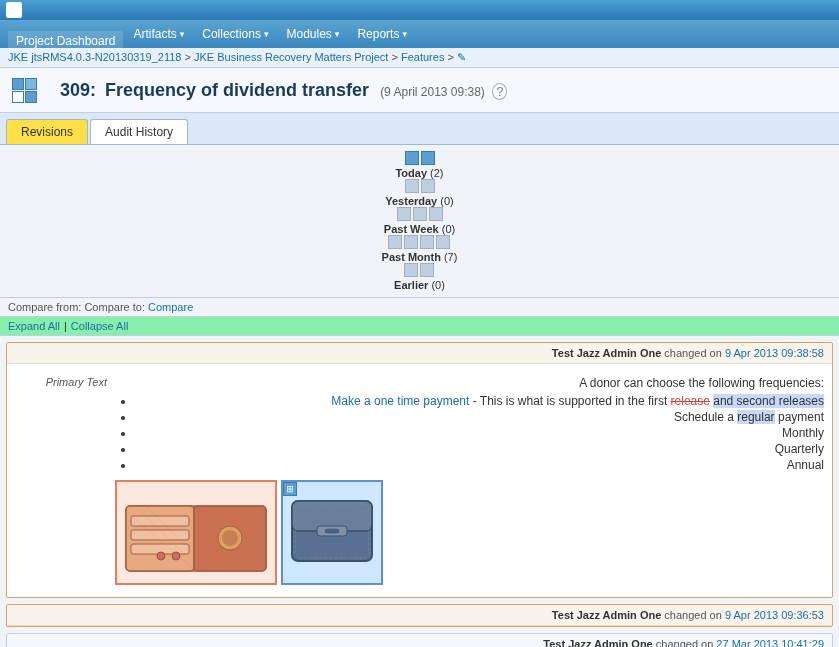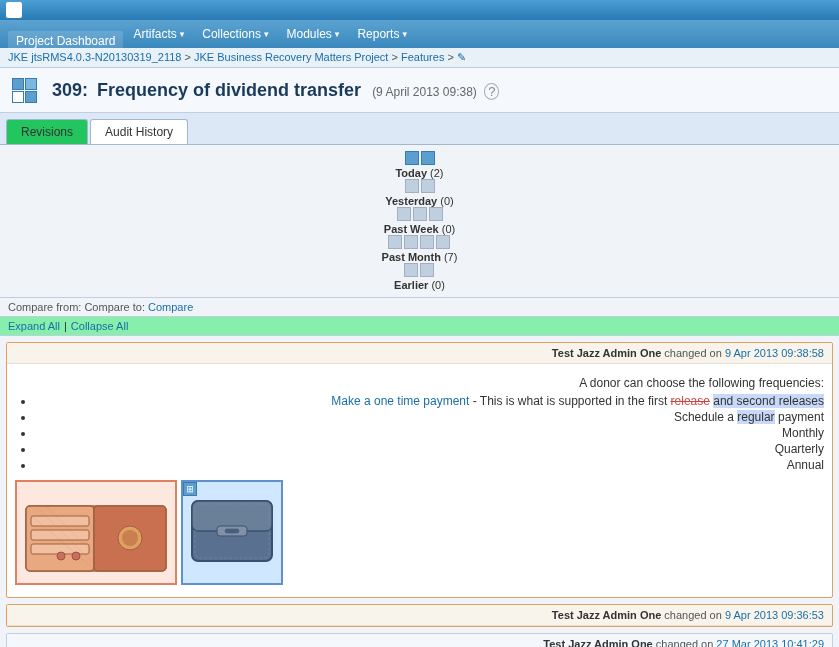--- a/index.html
+++ b/index.html
@@ -52,21 +52,21 @@
     }
     .breadcrumb a { color: #1a6fa8; text-decoration: none; }
 
     
     .page-header {
       background: #f5f8fc;
       padding: 6px 8px;
       border-bottom: 1px solid #c0cfe0;
       display: flex;
       align-items: center;
-      gap: 12px;
+      gap: 20px;
     }
     .page-header-icon {
       width: 32px; height: 32px;
       display: flex; flex-direction: column; align-items: center; justify-content: center;
       gap: 1px;
     }
     .help-icon { color: #888; font-size: 14px; cursor: pointer; }
 
     
     .tab-bar {
@@ -75,21 +75,21 @@
       display: flex;
       gap: 2px;
       border-bottom: 1px solid #a0b8d0;
     }
     .tab {
       padding: 5px 14px;
       border: 1px solid #a0b8d0;
       border-bottom: none;
       border-radius: 3px 3px 0 0;
       cursor: pointer;
-      background: #22c55e;
+      background: #fde047;
       color: #333;
       font-size: 12px;
     }
     .tab.active {
       background: #fff;
       border-color: #a0b8d0;
       font-weight: normal;
       z-index: 1;
     }
 
@@ -371,20 +371,21 @@
 
 <div class="audit-container">
 
   <div class="audit-entry">
     <div class="audit-entry-header">
       <span class="author">Test Jazz Admin One</span>
       <span>changed on</span>
       <span class="date">9 Apr 2013 09:38:58</span>
     </div>
     <div class="audit-entry-body">
+      <div class="field-label">Primary Text</div>
       <div class="field-content">
         <p>A donor can choose the following frequencies:</p>
         <ul class="bullet-list">
           <li>
             <a href="#" class="link-text">Make a one time payment</a>
             <span> - This is what is supported in the first </span>
             <span class="strikethrough">release</span>
             <span class="highlight-blue">and second releases</span>
           </li>
           <li>

